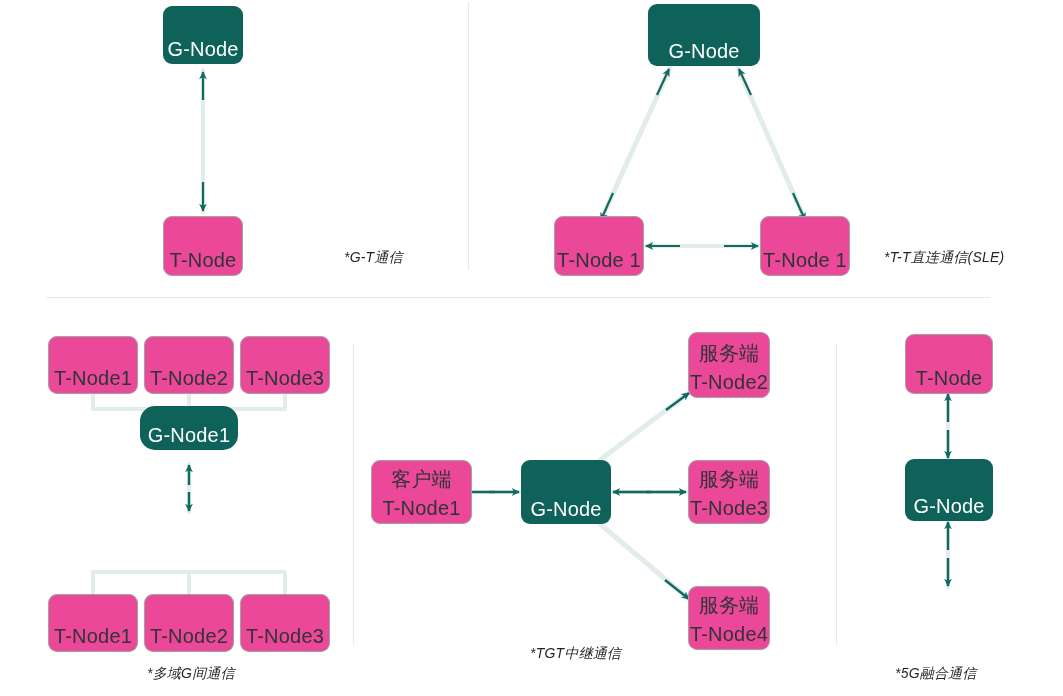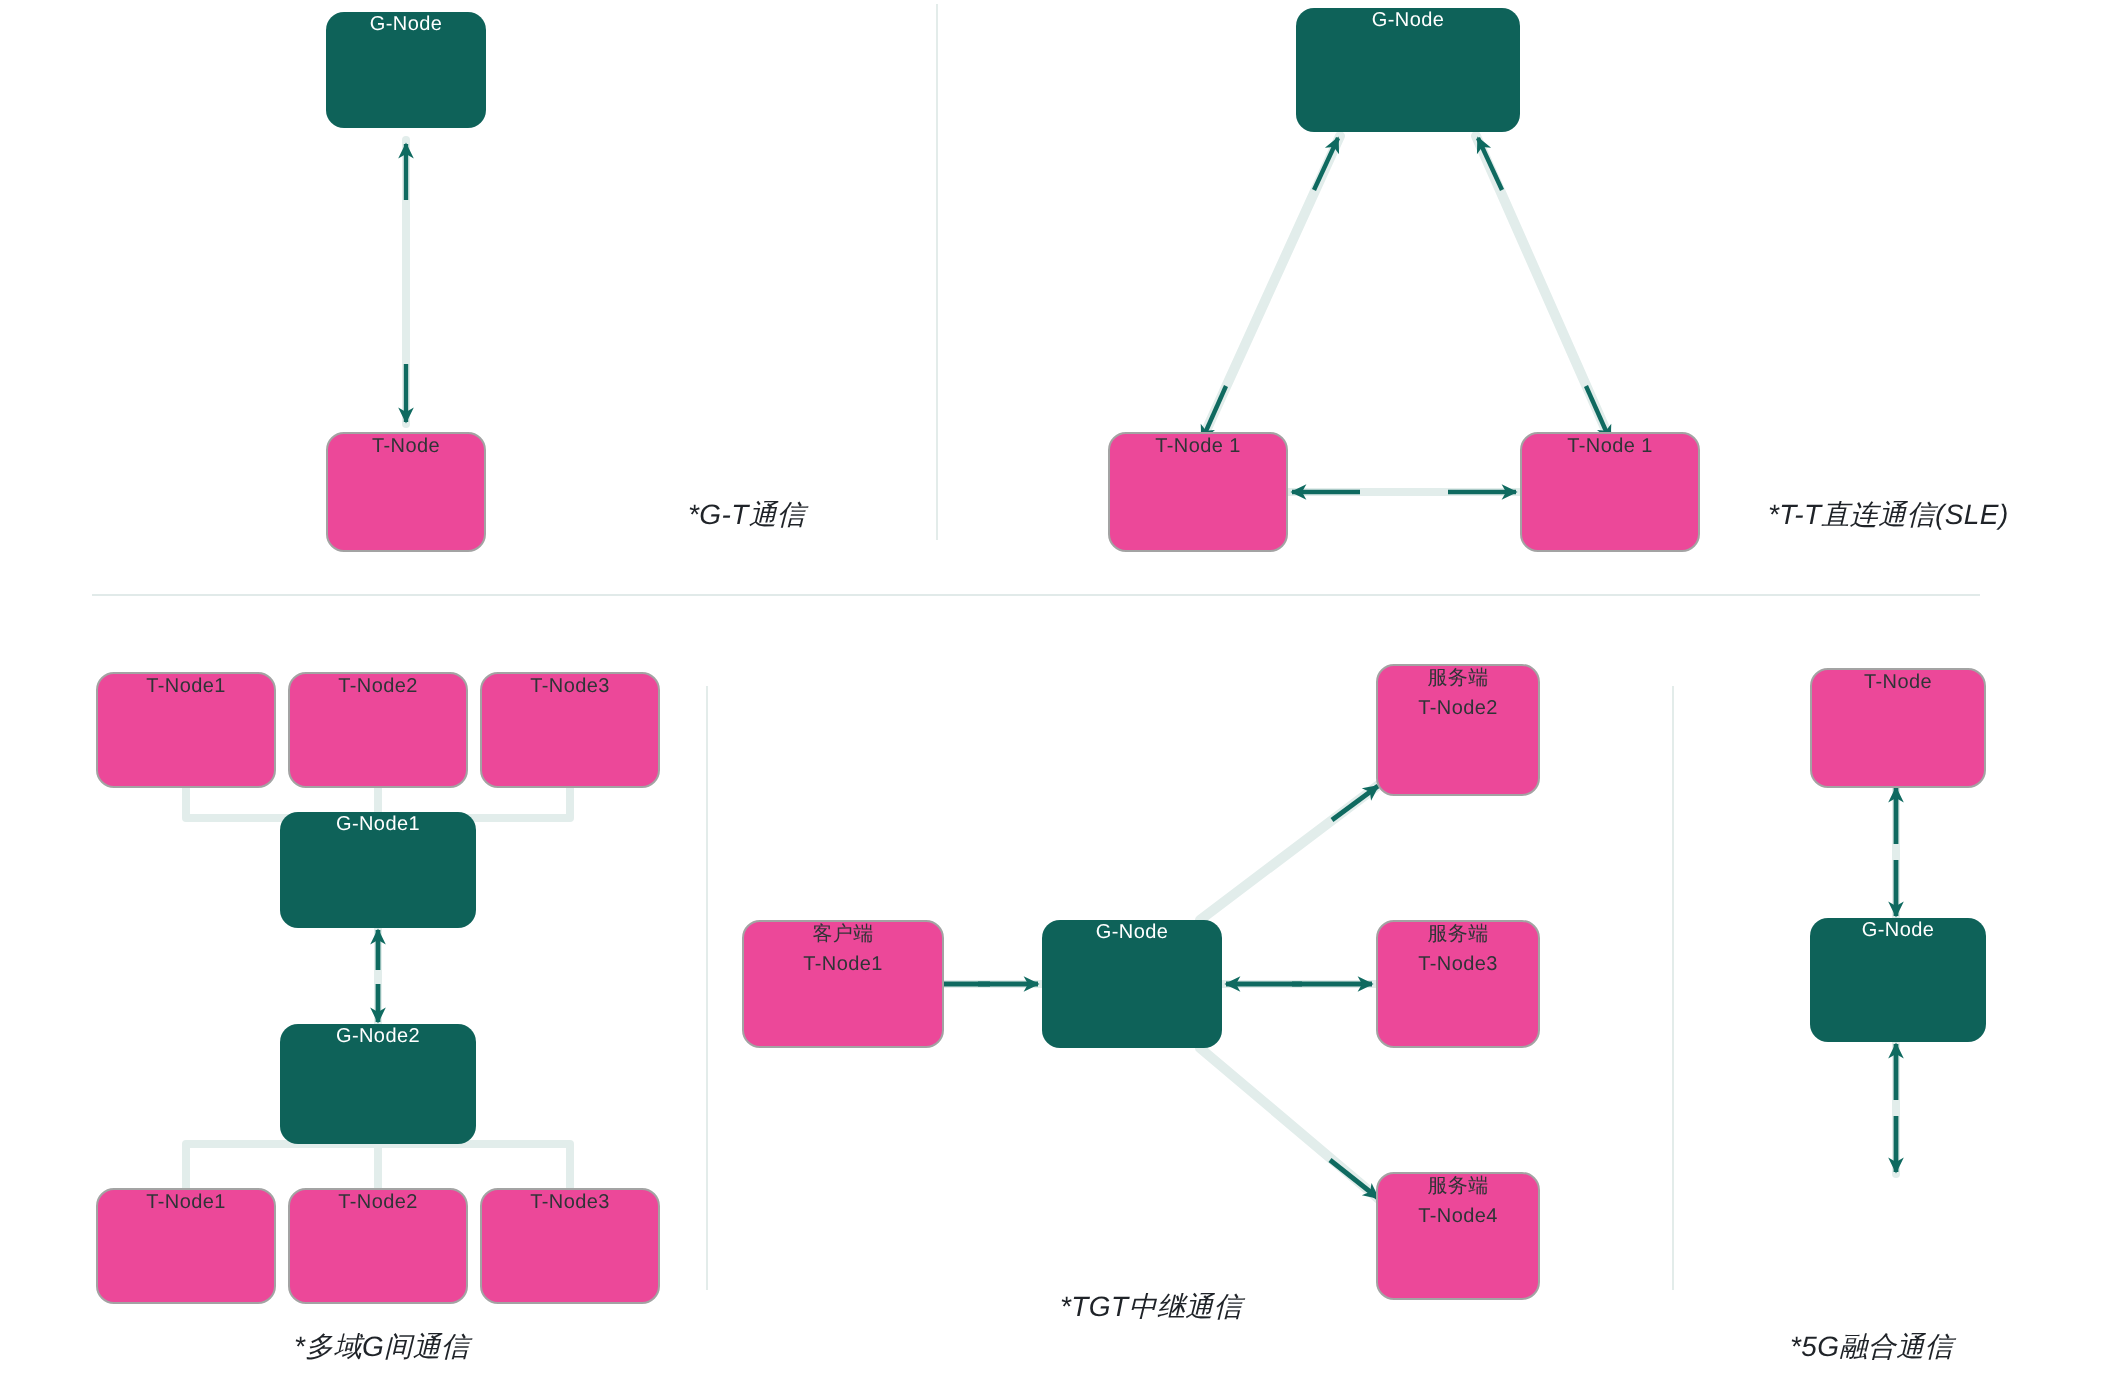--- a/index.html
+++ b/index.html
@@ -19,23 +19,23 @@
     overflow: hidden;
   }
 
   
   .node {
     position: absolute;
     box-sizing: border-box;
     display: flex;
     flex-direction: column;
     align-items: center;
-    justify-content: flex-start;
+    justify-content: flex-end;
     border-radius: 9px;
-    font-size: 10px;
+    font-size: 20px;
     line-height: 1.45;
     text-align: center;
     letter-spacing: 0.2px;
     z-index: 5;
     white-space: nowrap;
   }
   .node.dark {
     background: #0e6259;
     color: #ffffff;
   }
@@ -186,25 +186,22 @@
 
   <div class="node light" style="left:48px; top:336px; width:90px; height:58px;">
     <span class="ln">T-Node1</span>
   </div>
   <div class="node light" style="left:144px; top:336px; width:90px; height:58px;">
     <span class="ln">T-Node2</span>
   </div>
   <div class="node light" style="left:240px; top:336px; width:90px; height:58px;">
     <span class="ln">T-Node3</span>
   </div>
-  <div class="node dark" style="left:140px; top:406px; width:98px; height:58px;">
+  <div class="node dark" style="left:140px; top:406px; width:98px; height:44px;border-radius:15px;">
     <span class="ln">G-Node1</span>
-  </div>
-  <div class="node dark" style="left:140px; top:512px; width:98px; height:60px;">
-    <span class="ln">G-Node2</span>
   </div>
   <div class="node light" style="left:48px; top:594px; width:90px; height:58px;">
     <span class="ln">T-Node1</span>
   </div>
   <div class="node light" style="left:144px; top:594px; width:90px; height:58px;">
     <span class="ln">T-Node2</span>
   </div>
   <div class="node light" style="left:240px; top:594px; width:90px; height:58px;">
     <span class="ln">T-Node3</span>
   </div>

